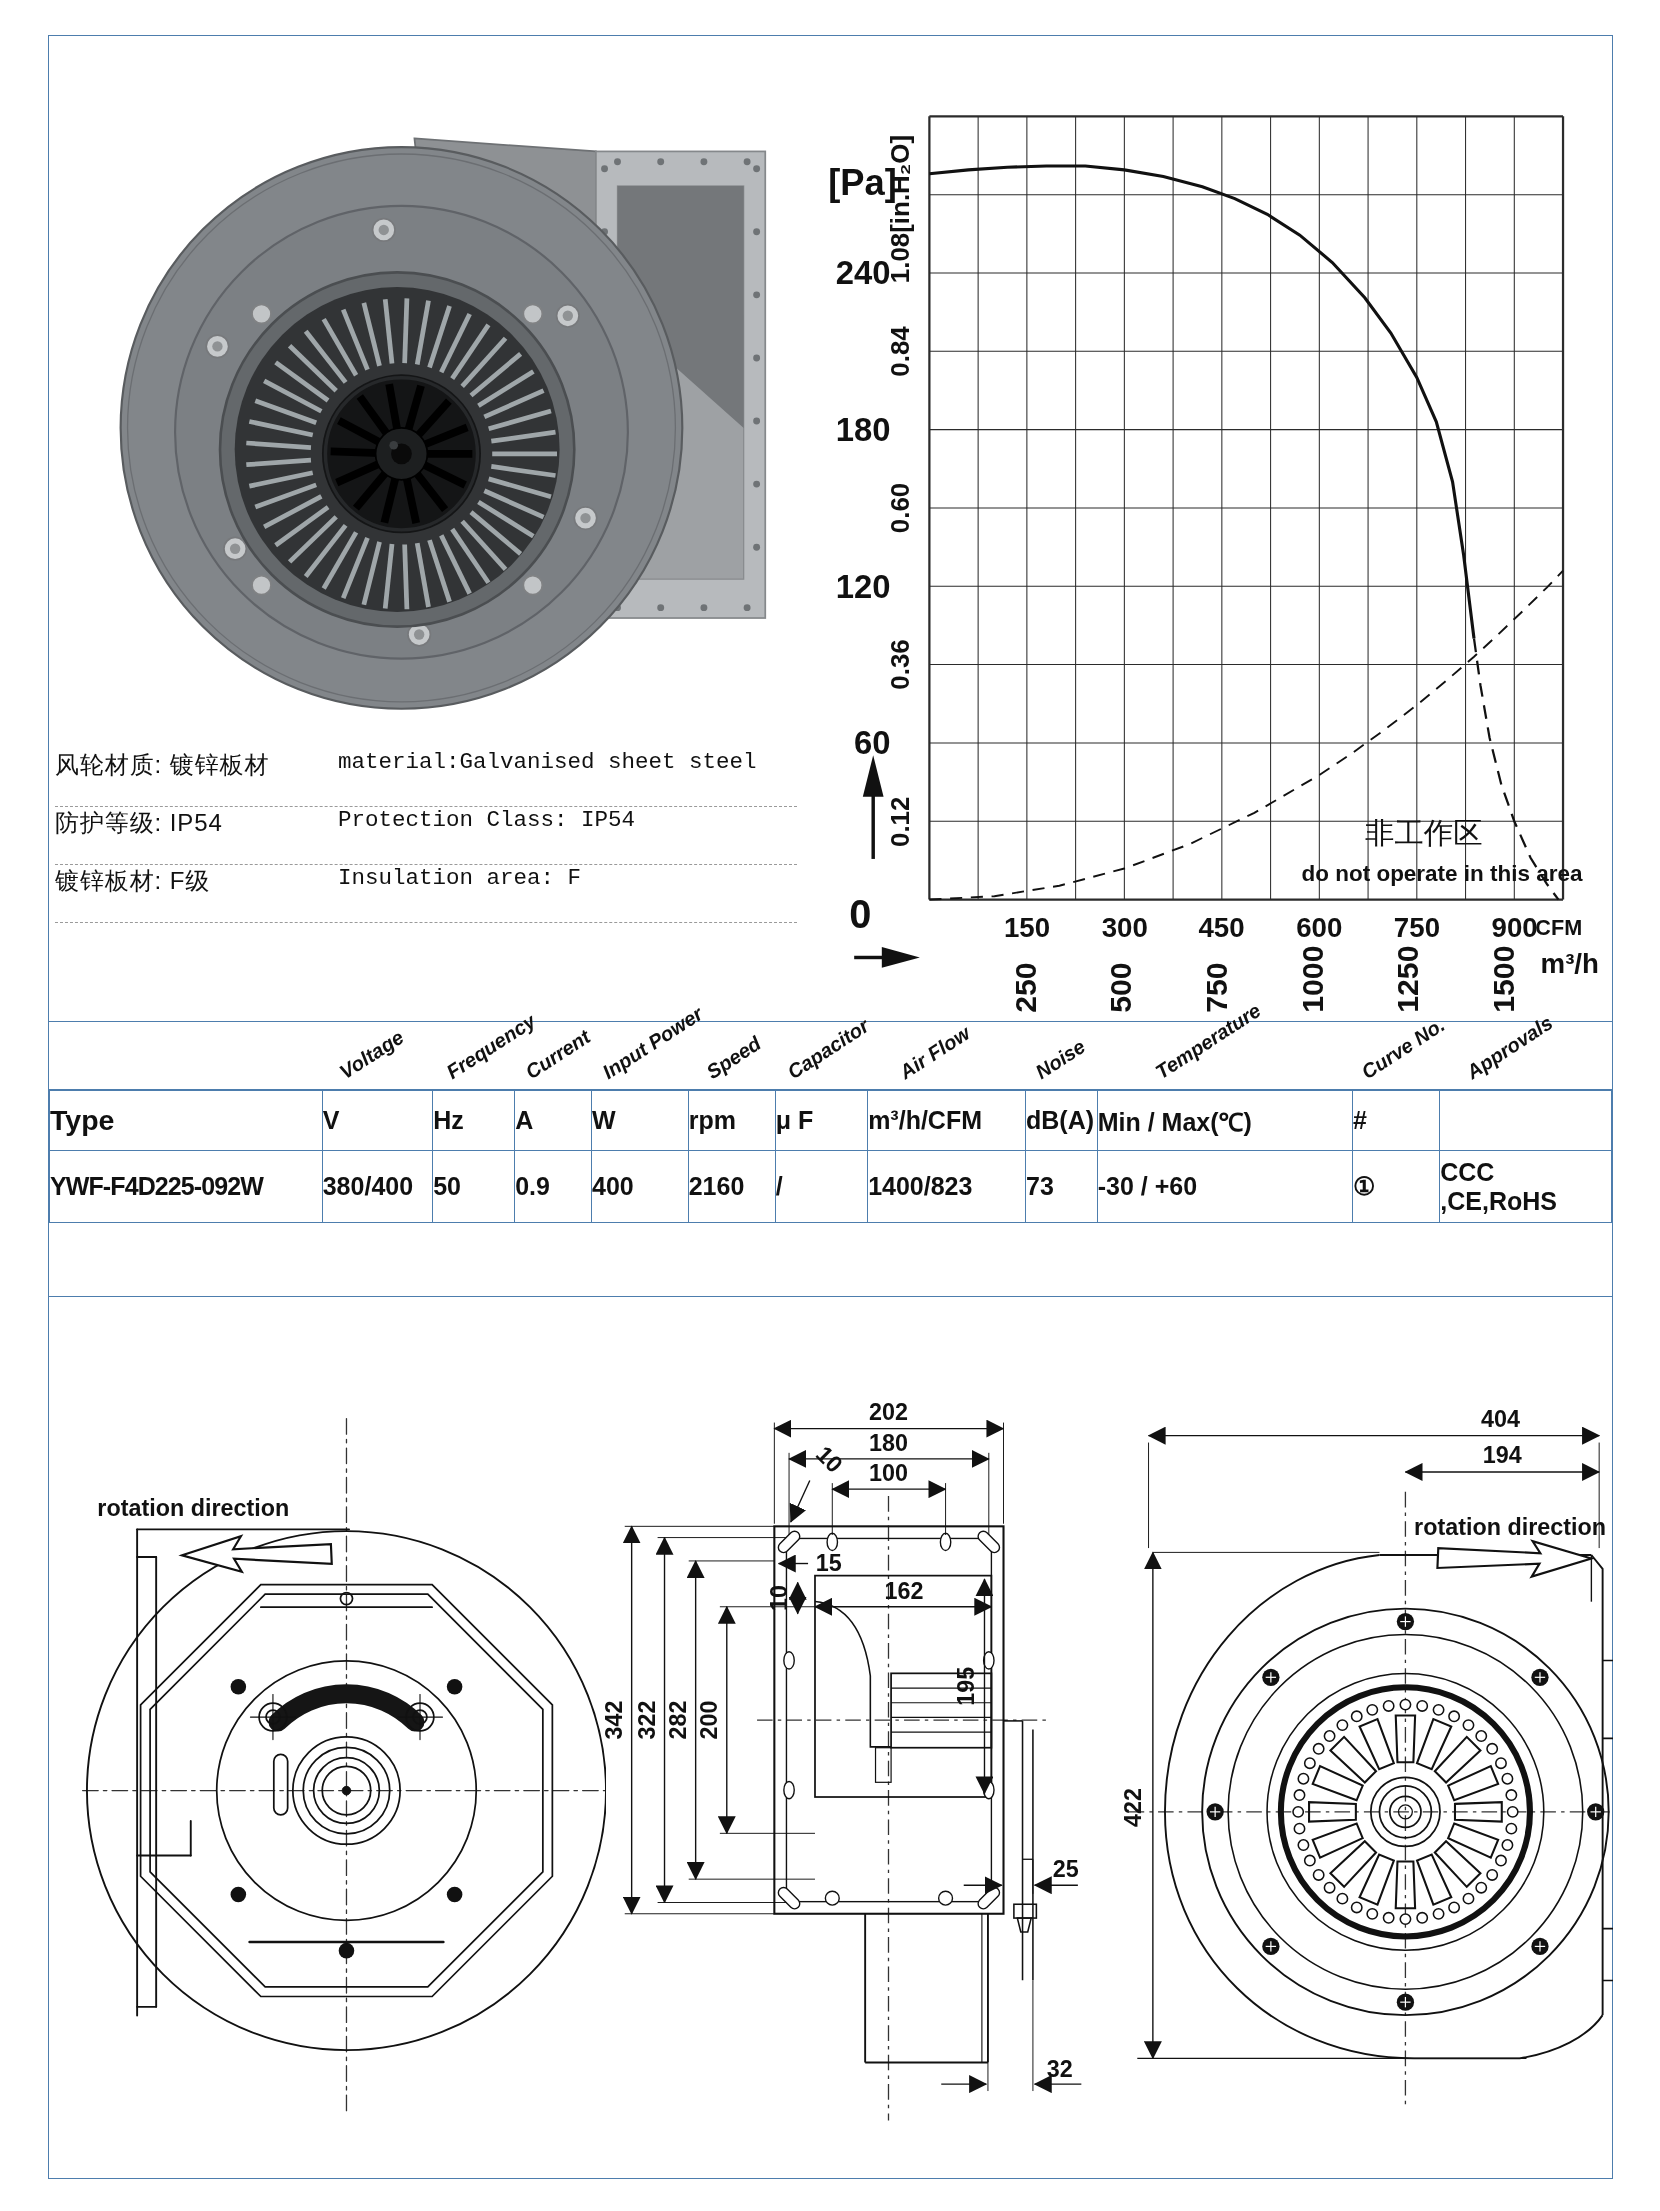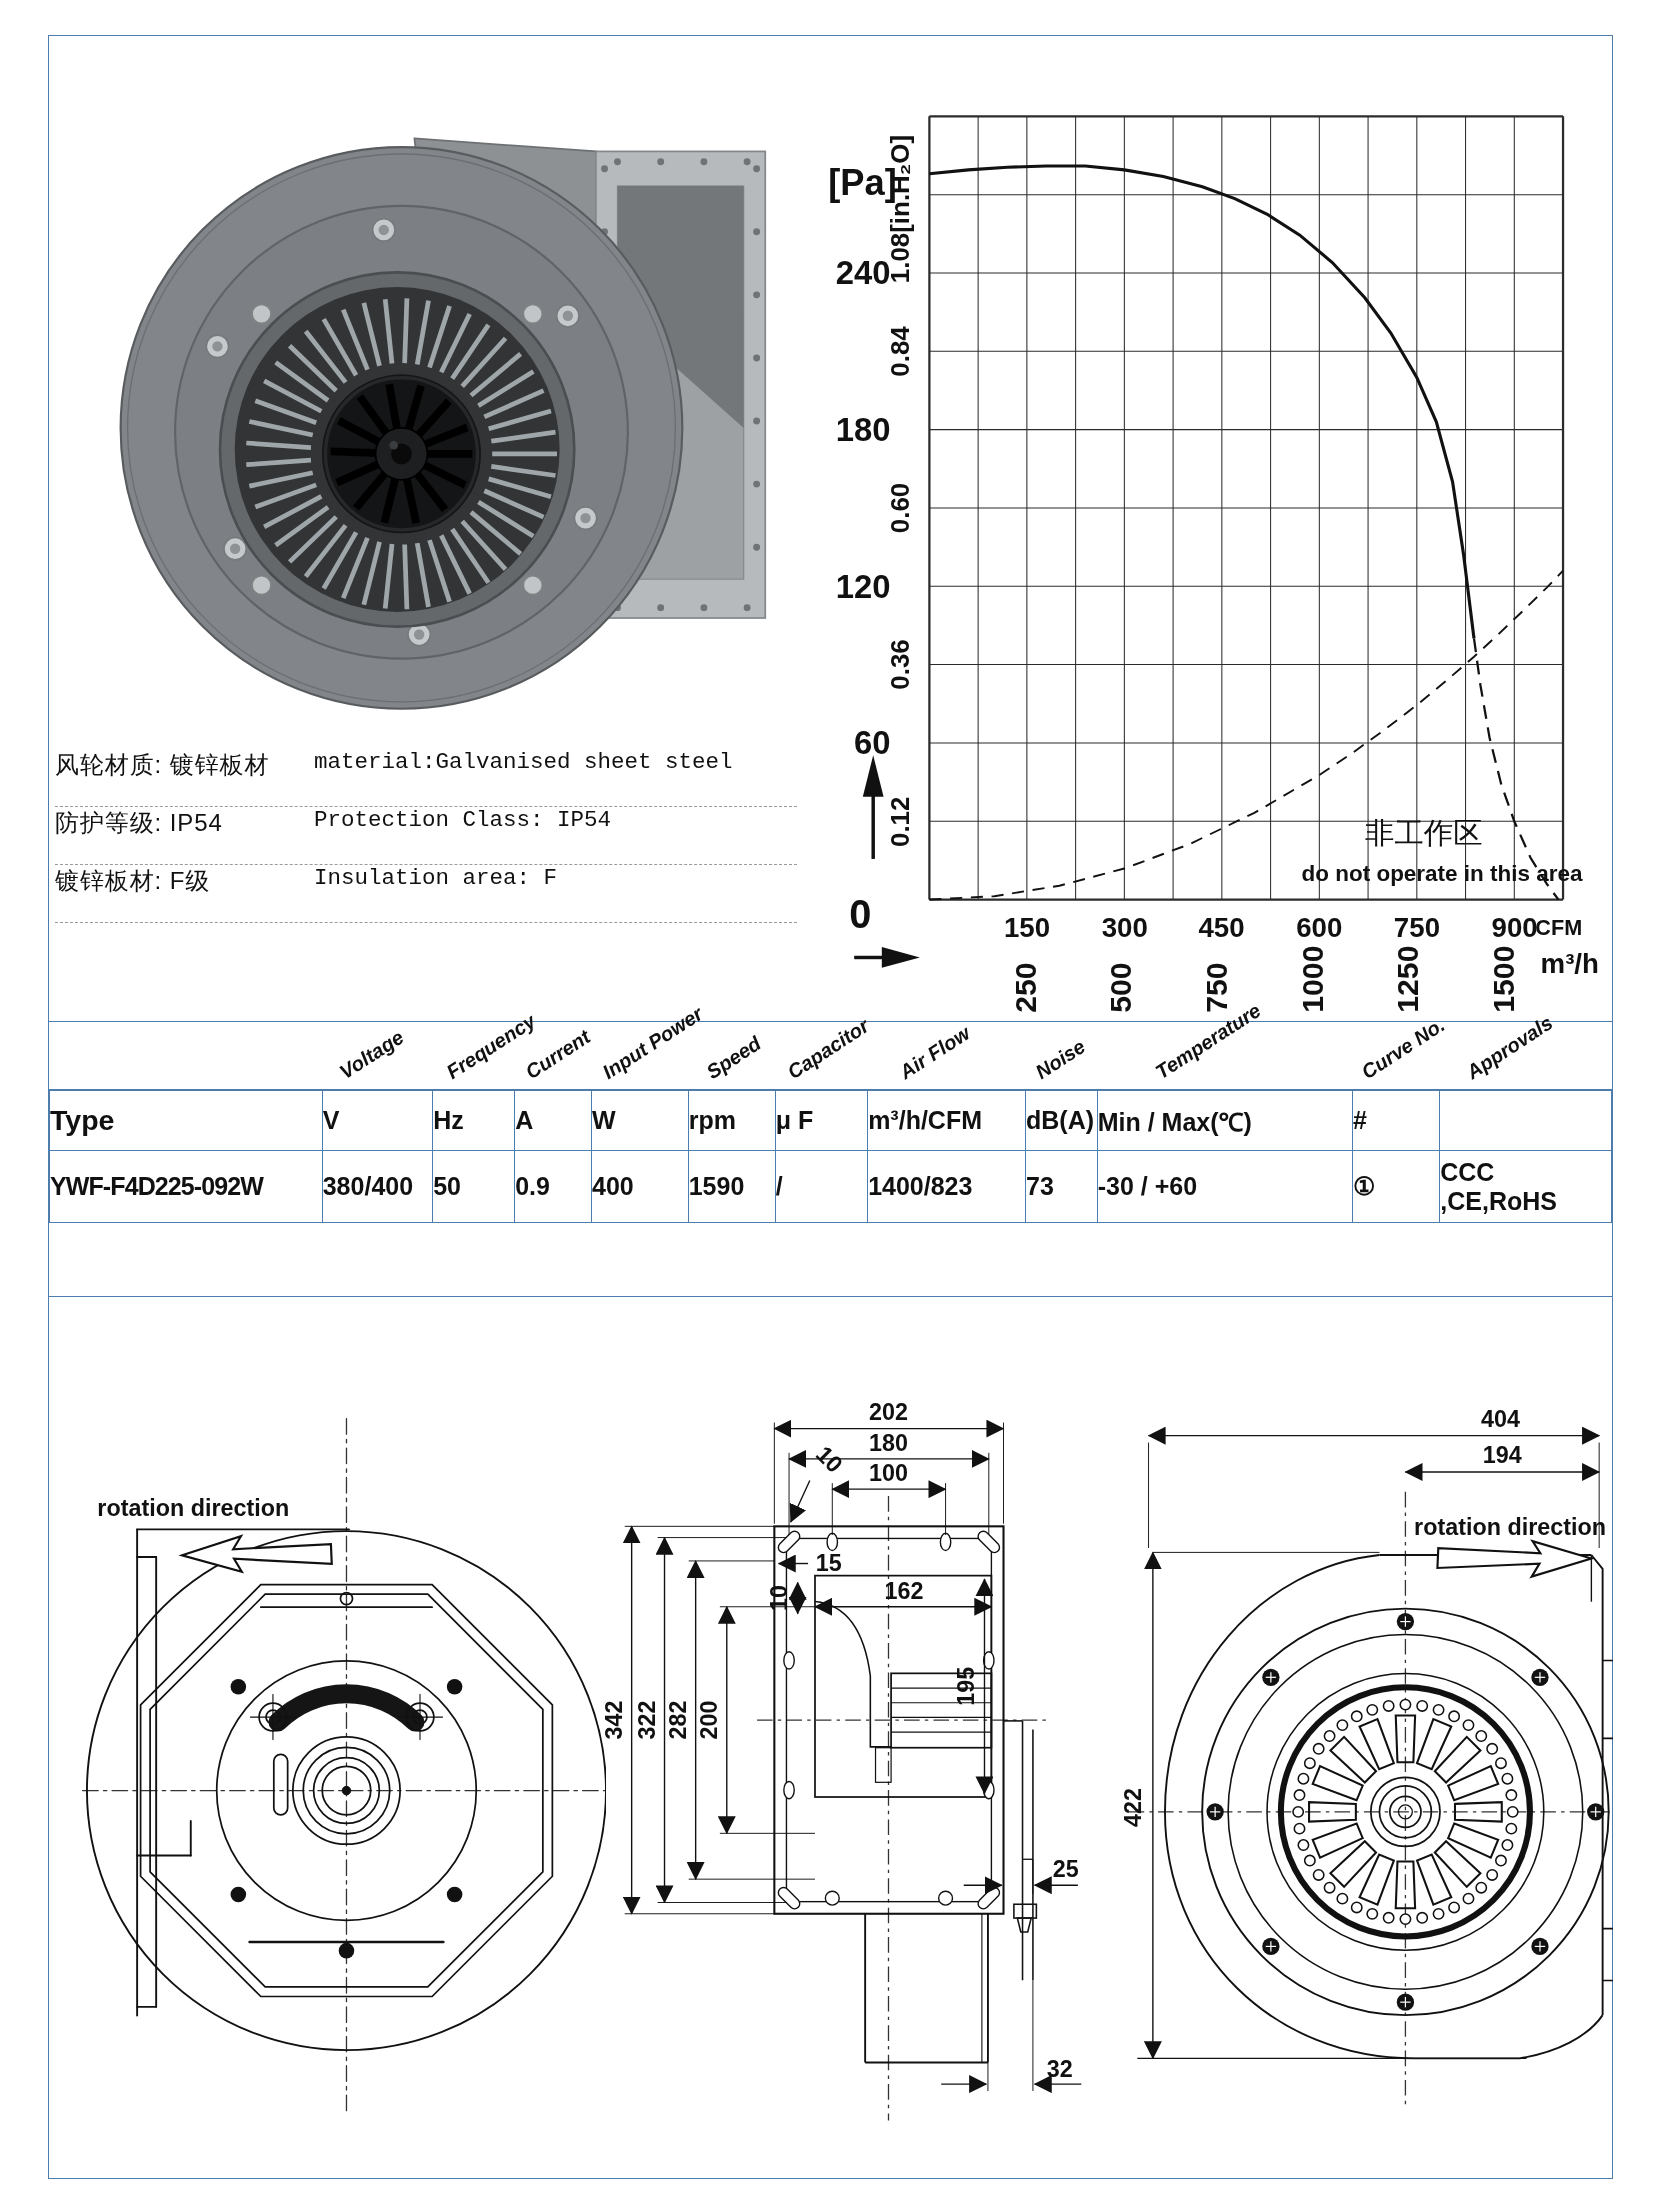--- a/index.html
+++ b/index.html
@@ -4,21 +4,21 @@
 <style>
   html,body{margin:0;padding:0;background:#fff;}
   #page{position:relative;width:1660px;height:2212px;background:#fff;
         font-family:"Liberation Sans",sans-serif;color:#111;overflow:hidden;}
   .frame{position:absolute;left:48px;top:35px;width:1565px;height:2144px;
          border:1.7px solid #4d7dad;box-sizing:border-box;}
   
   .specs{position:absolute;left:55px;top:749px;width:742px;}
   .spec-row{display:flex;height:57px;border-bottom:1.3px dashed #9a9a9a;}
   .spec-zh{width:259px;font-size:24px;letter-spacing:0.9px;}
-  .spec-en{flex:1;font-family:"Liberation Mono",monospace;font-size:22.5px;}
+  .spec-en{flex:1;font-family:"Liberation Mono",monospace;font-size:22.5px;margin-left:24px;}
   
   .tblbox{position:absolute;left:48px;top:1021px;width:1565px;height:276px;
           border:1.7px solid #4d7dad;box-sizing:border-box;background:#fff;}
   .diagband{position:relative;height:67px;border-bottom:1.7px solid #4d7dad;overflow:visible;}
   .diag{position:absolute;bottom:5.2px;white-space:nowrap;font-size:20px;font-weight:bold;
         font-style:italic;transform:rotate(-33deg);transform-origin:0 100%;}
   table.spec-table{width:100%;border-collapse:collapse;table-layout:fixed;}
   table.spec-table td{border:1.7px solid #4d7dad;vertical-align:middle;
         font-weight:bold;font-size:25px;padding:0;}
   tr.unitrow td{height:59px;font-size:25px;}
@@ -291,21 +291,21 @@
         <td>Min / Max(℃)</td>
         <td>#</td>
         <td></td>
       </tr>
       <tr class="datarow">
         <td class="typecell">YWF-F4D225-092W</td>
         <td>380/400</td>
         <td>50</td>
         <td>0.9</td>
         <td>400</td>
-        <td>1590</td>
+        <td>2160</td>
         <td>/</td>
         <td>1400/823</td>
         <td>73</td>
         <td>-30 / +60</td>
         <td class="circnum">①</td>
         <td>CCC ,CE,RoHS</td>
       </tr>
     </tbody>
       </table>
   </div>

